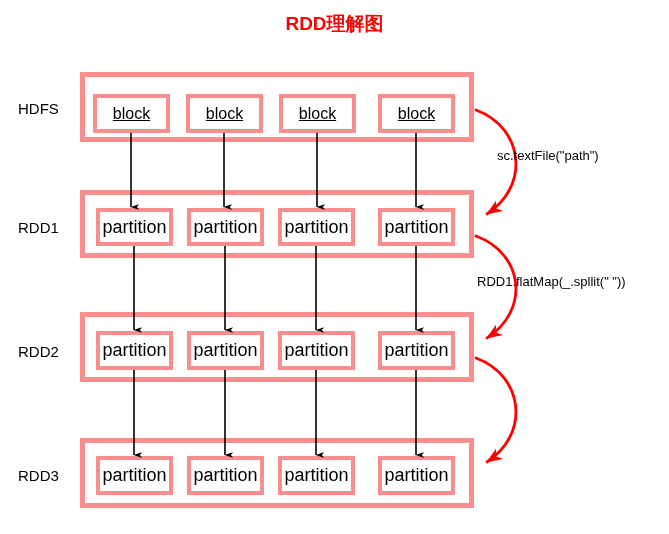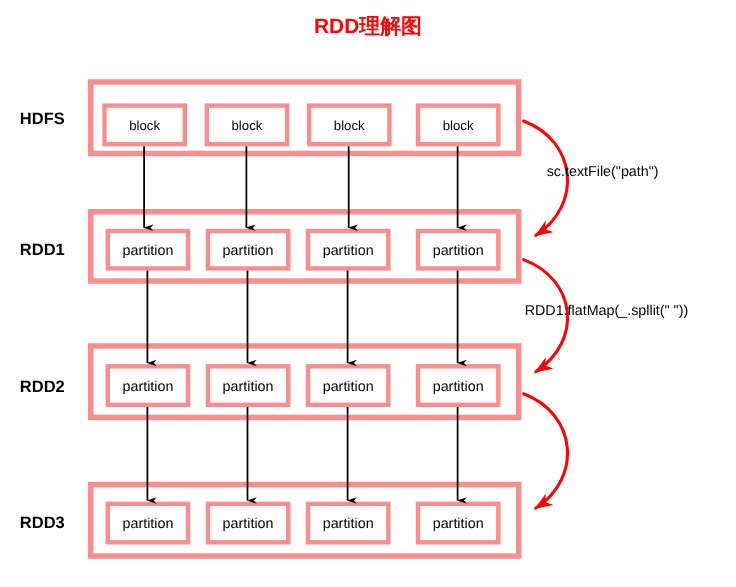--- a/index.html
+++ b/index.html
@@ -35,21 +35,21 @@
     font-weight: bold;
     color: #ff0000;
     letter-spacing: 0px;
     white-space: nowrap;
   }
 
   
   .row-label {
     position: absolute;
     font-size: 15px;
-    font-weight: bold;
+    font-weight: normal;
     color: #000000;
     text-align: left;
     white-space: nowrap;
   }
 
   
   .layer-box {
     position: absolute;
     border: 5px solid #fa8e8e;
     background: transparent;
@@ -58,25 +58,25 @@
 
   
   .cell {
     position: absolute;
     border: 4px solid #fa8e8e;
     background: #ffffff;
     box-sizing: border-box;
     display: flex;
     align-items: center;
     justify-content: center;
-    font-size: 13px;
+    font-size: 18px;
     color: #000000;
     white-space: nowrap;
   }
-  .cell.block-cell { font-size: 12px; }
+  .cell.block-cell { font-size: 16px; text-decoration: underline; }
 
   
   #black-arrows, #red-arrows {
     position: absolute;
     left: 0;
     top: 0;
     width: 669px;
     height: 534px;
     pointer-events: none;
   }

